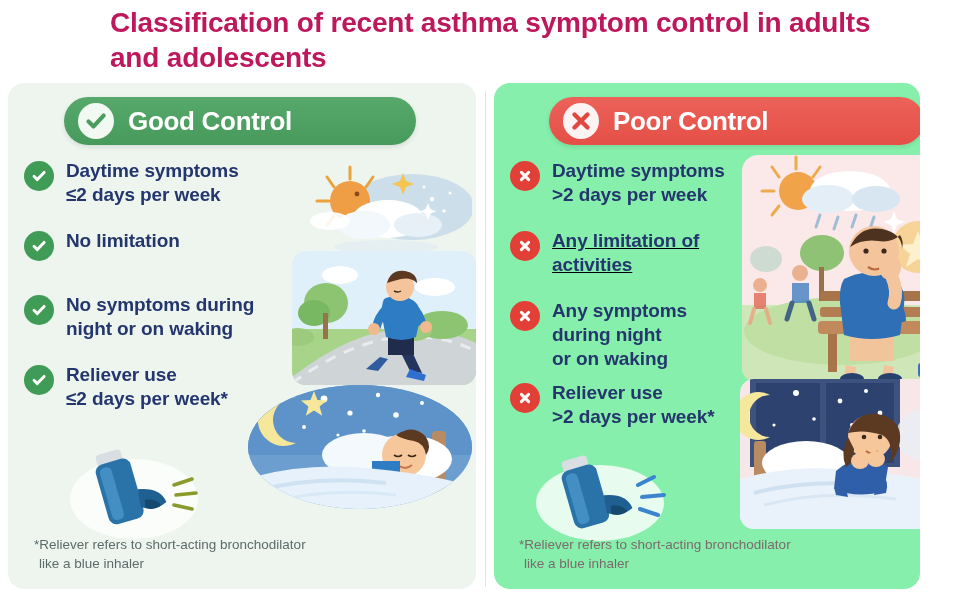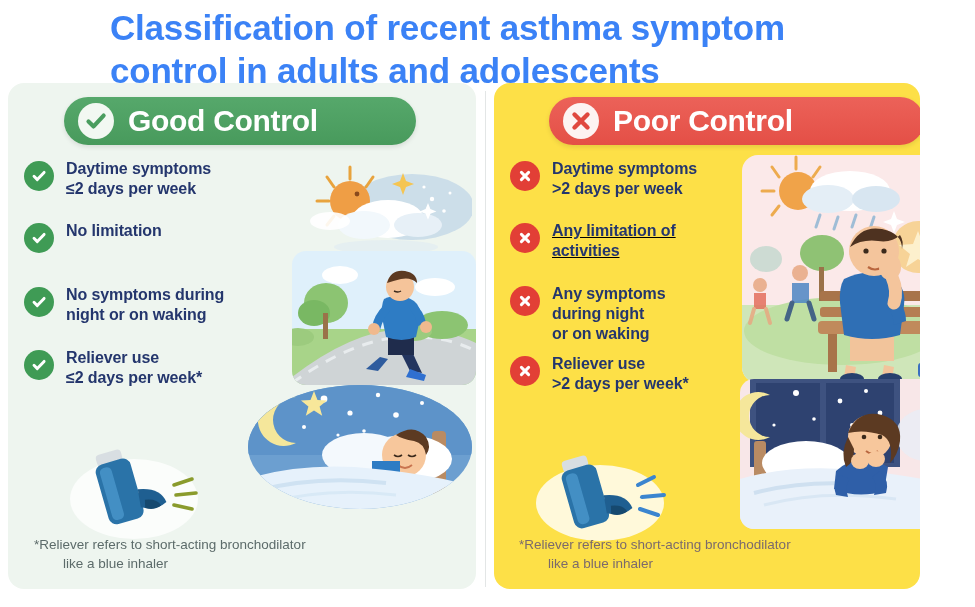--- a/index.html
+++ b/index.html
@@ -14,24 +14,24 @@
     overflow: hidden;
     position: relative;
   }
 
   
   .title {
     position: absolute;
     left: 110px;
     top: 6px;
     width: 790px;
-    font-size: 35px;
+    font-size: 28px;
     font-weight: bold;
     line-height: 1.24;
-    color: #3b82f6;
+    color: #be185d;
     letter-spacing: -0.2px;
   }
 
   
   .panels {
     position: absolute;
     left: 0;
     top: 83px;
     width: 975px;
     height: 524px;
@@ -57,21 +57,21 @@
     position: absolute;
     left: 9px;
     top: 8px;
     bottom: 20px;
     width: 1px;
     background: #e3e6e6;
   }
   .panel-right {
     width: 426px;
     height: 506px;
-    background: #fde047;
+    background: #86efac;
     border-radius: 16px;
   }
 
   
   .pill {
     position: absolute;
     top: 14px;
     height: 48px;
     border-radius: 26px;
     display: flex;
@@ -96,21 +96,21 @@
     border-radius: 50%;
     background: #f2f8f2;
     display: flex;
     align-items: center;
     justify-content: center;
     flex: none;
   }
   .pill-badge.red { background: #fdf3f2; }
   .pill-label {
     margin-left: 14px;
-    font-size: 30px;
+    font-size: 26px;
     font-weight: bold;
     color: #ffffff;
     letter-spacing: -0.3px;
   }
 
   
   .bullets {
     position: absolute;
     left: 16px;
     top: 76px;
@@ -128,21 +128,21 @@
     flex: none;
     margin-top: 2px;
     display: flex;
     align-items: center;
     justify-content: center;
   }
   .bullet-icon.green { background: #3f9b55; }
   .bullet-icon.red   { background: #e23f36; }
   .bullet-text {
     margin-left: 12px;
-    font-size: 16px;
+    font-size: 19px;
     font-weight: bold;
     line-height: 1.26;
     color: #24366d;
     letter-spacing: -0.1px;
   }
   .bullet-text span { display: block; }
 
   
   .panel-left  .bullets .bullet:nth-child(1) { margin-bottom: 22px; }
   .panel-left  .bullets .bullet:nth-child(2) { margin-bottom: 26px; }
@@ -156,21 +156,21 @@
     position: absolute;
     left: 26px;
     bottom: 16px;
     font-size: 13.5px;
     line-height: 1.42;
     color: #5c6b6a;
     width: 360px;
   }
   .panel-right .footnote { color: #7b6a6c; left: 25px; }
   .footnote span { display: block; }
-  .footnote span:nth-child(2) { padding-left: 5px; margin-left: 24px; }
+  .footnote span:nth-child(2) { padding-left: 5px; }
 
   
   .illus { position: absolute; }
   .illus svg { display: block; }
 </style>
 </head>
 <body>
 
 <div class="title">Classification of recent asthma symptom control in adults and adolescents</div>
 

